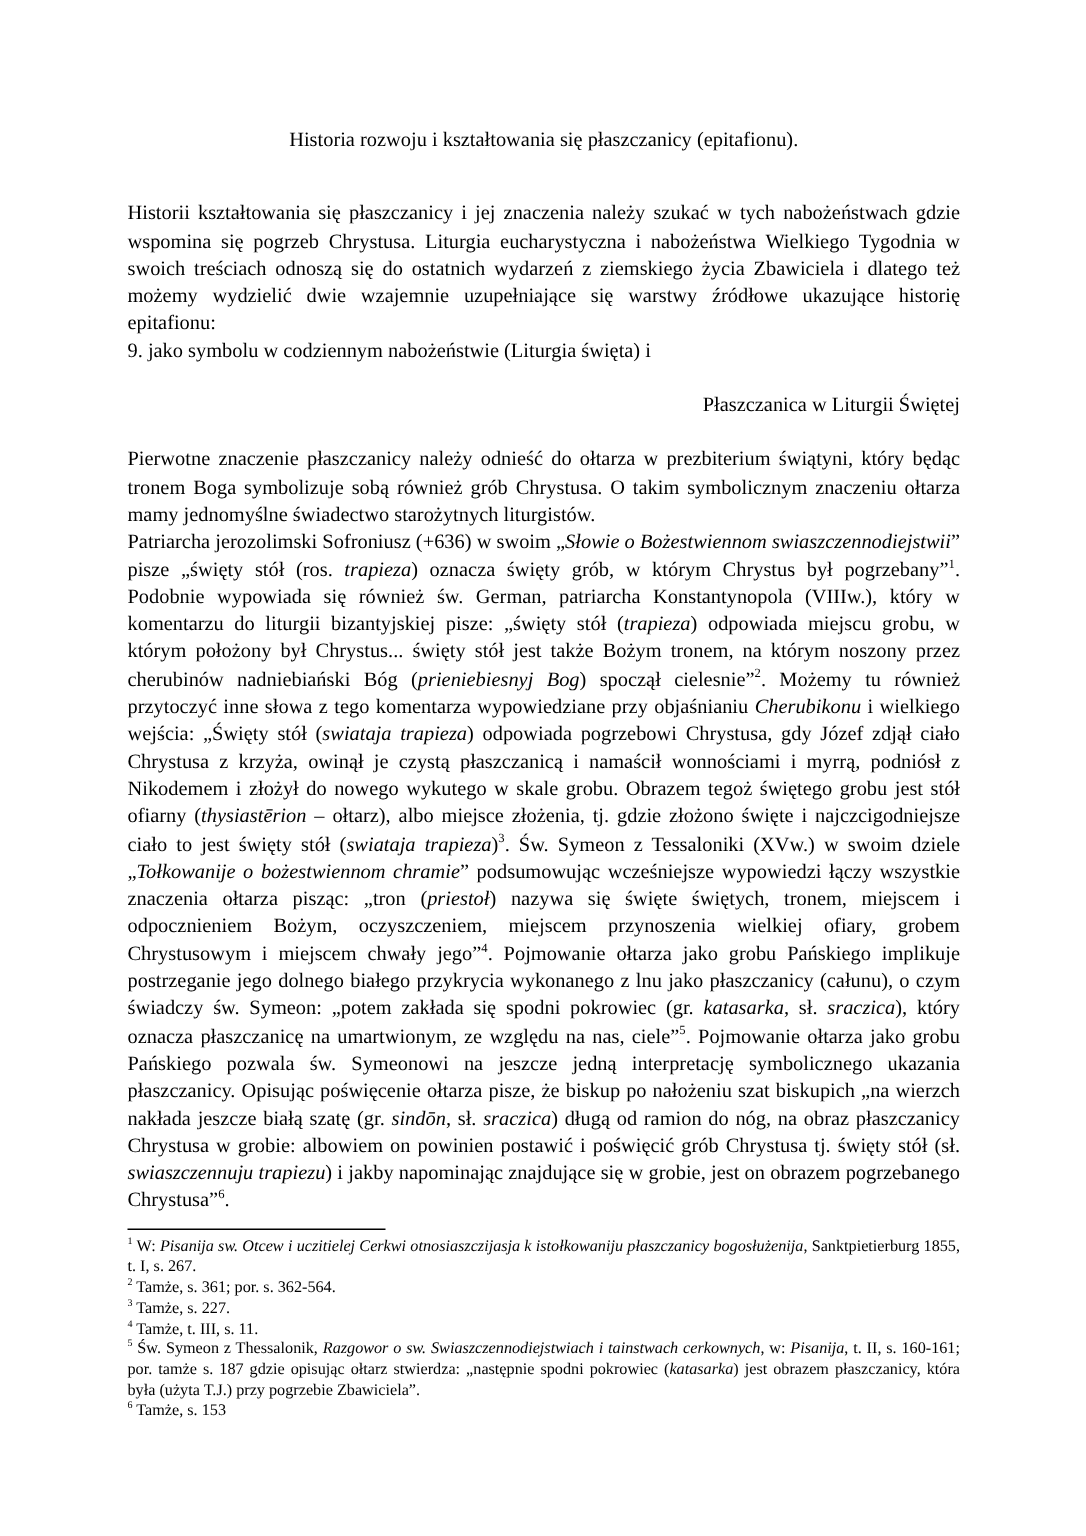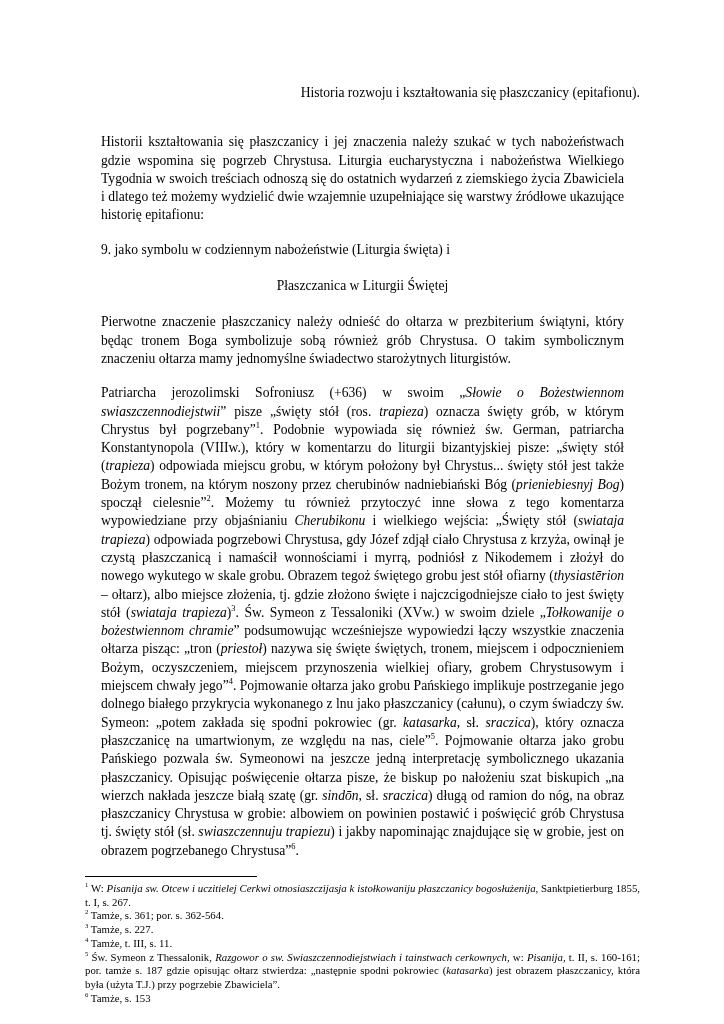--- a/index.html
+++ b/index.html
@@ -14,32 +14,32 @@
     box-sizing: border-box;
     padding: 84px 84px 0 85px;
     background: #ffffff;
     color: #000000;
     font-family: "Liberation Serif", "DejaVu Serif", serif;
     font-size: 13.6px;
     line-height: 18.3px;
     overflow: hidden;
   }
   .para {
-    margin: 16px;
+    margin: 0;
   }
   .justify {
     text-align: justify;
   }
   .title {
     margin: 0 0 31px 0;
-    text-align: right;
+    text-align: center;
   }
   .subheading {
     margin: 18px 0 18px 0;
-    text-align: center;
+    text-align: right;
   }
   sup {
     font-size: 0.62em;
     line-height: 0;
     vertical-align: super;
   }
   em {
   }
   .footnotes {
     margin-top: 9px;

